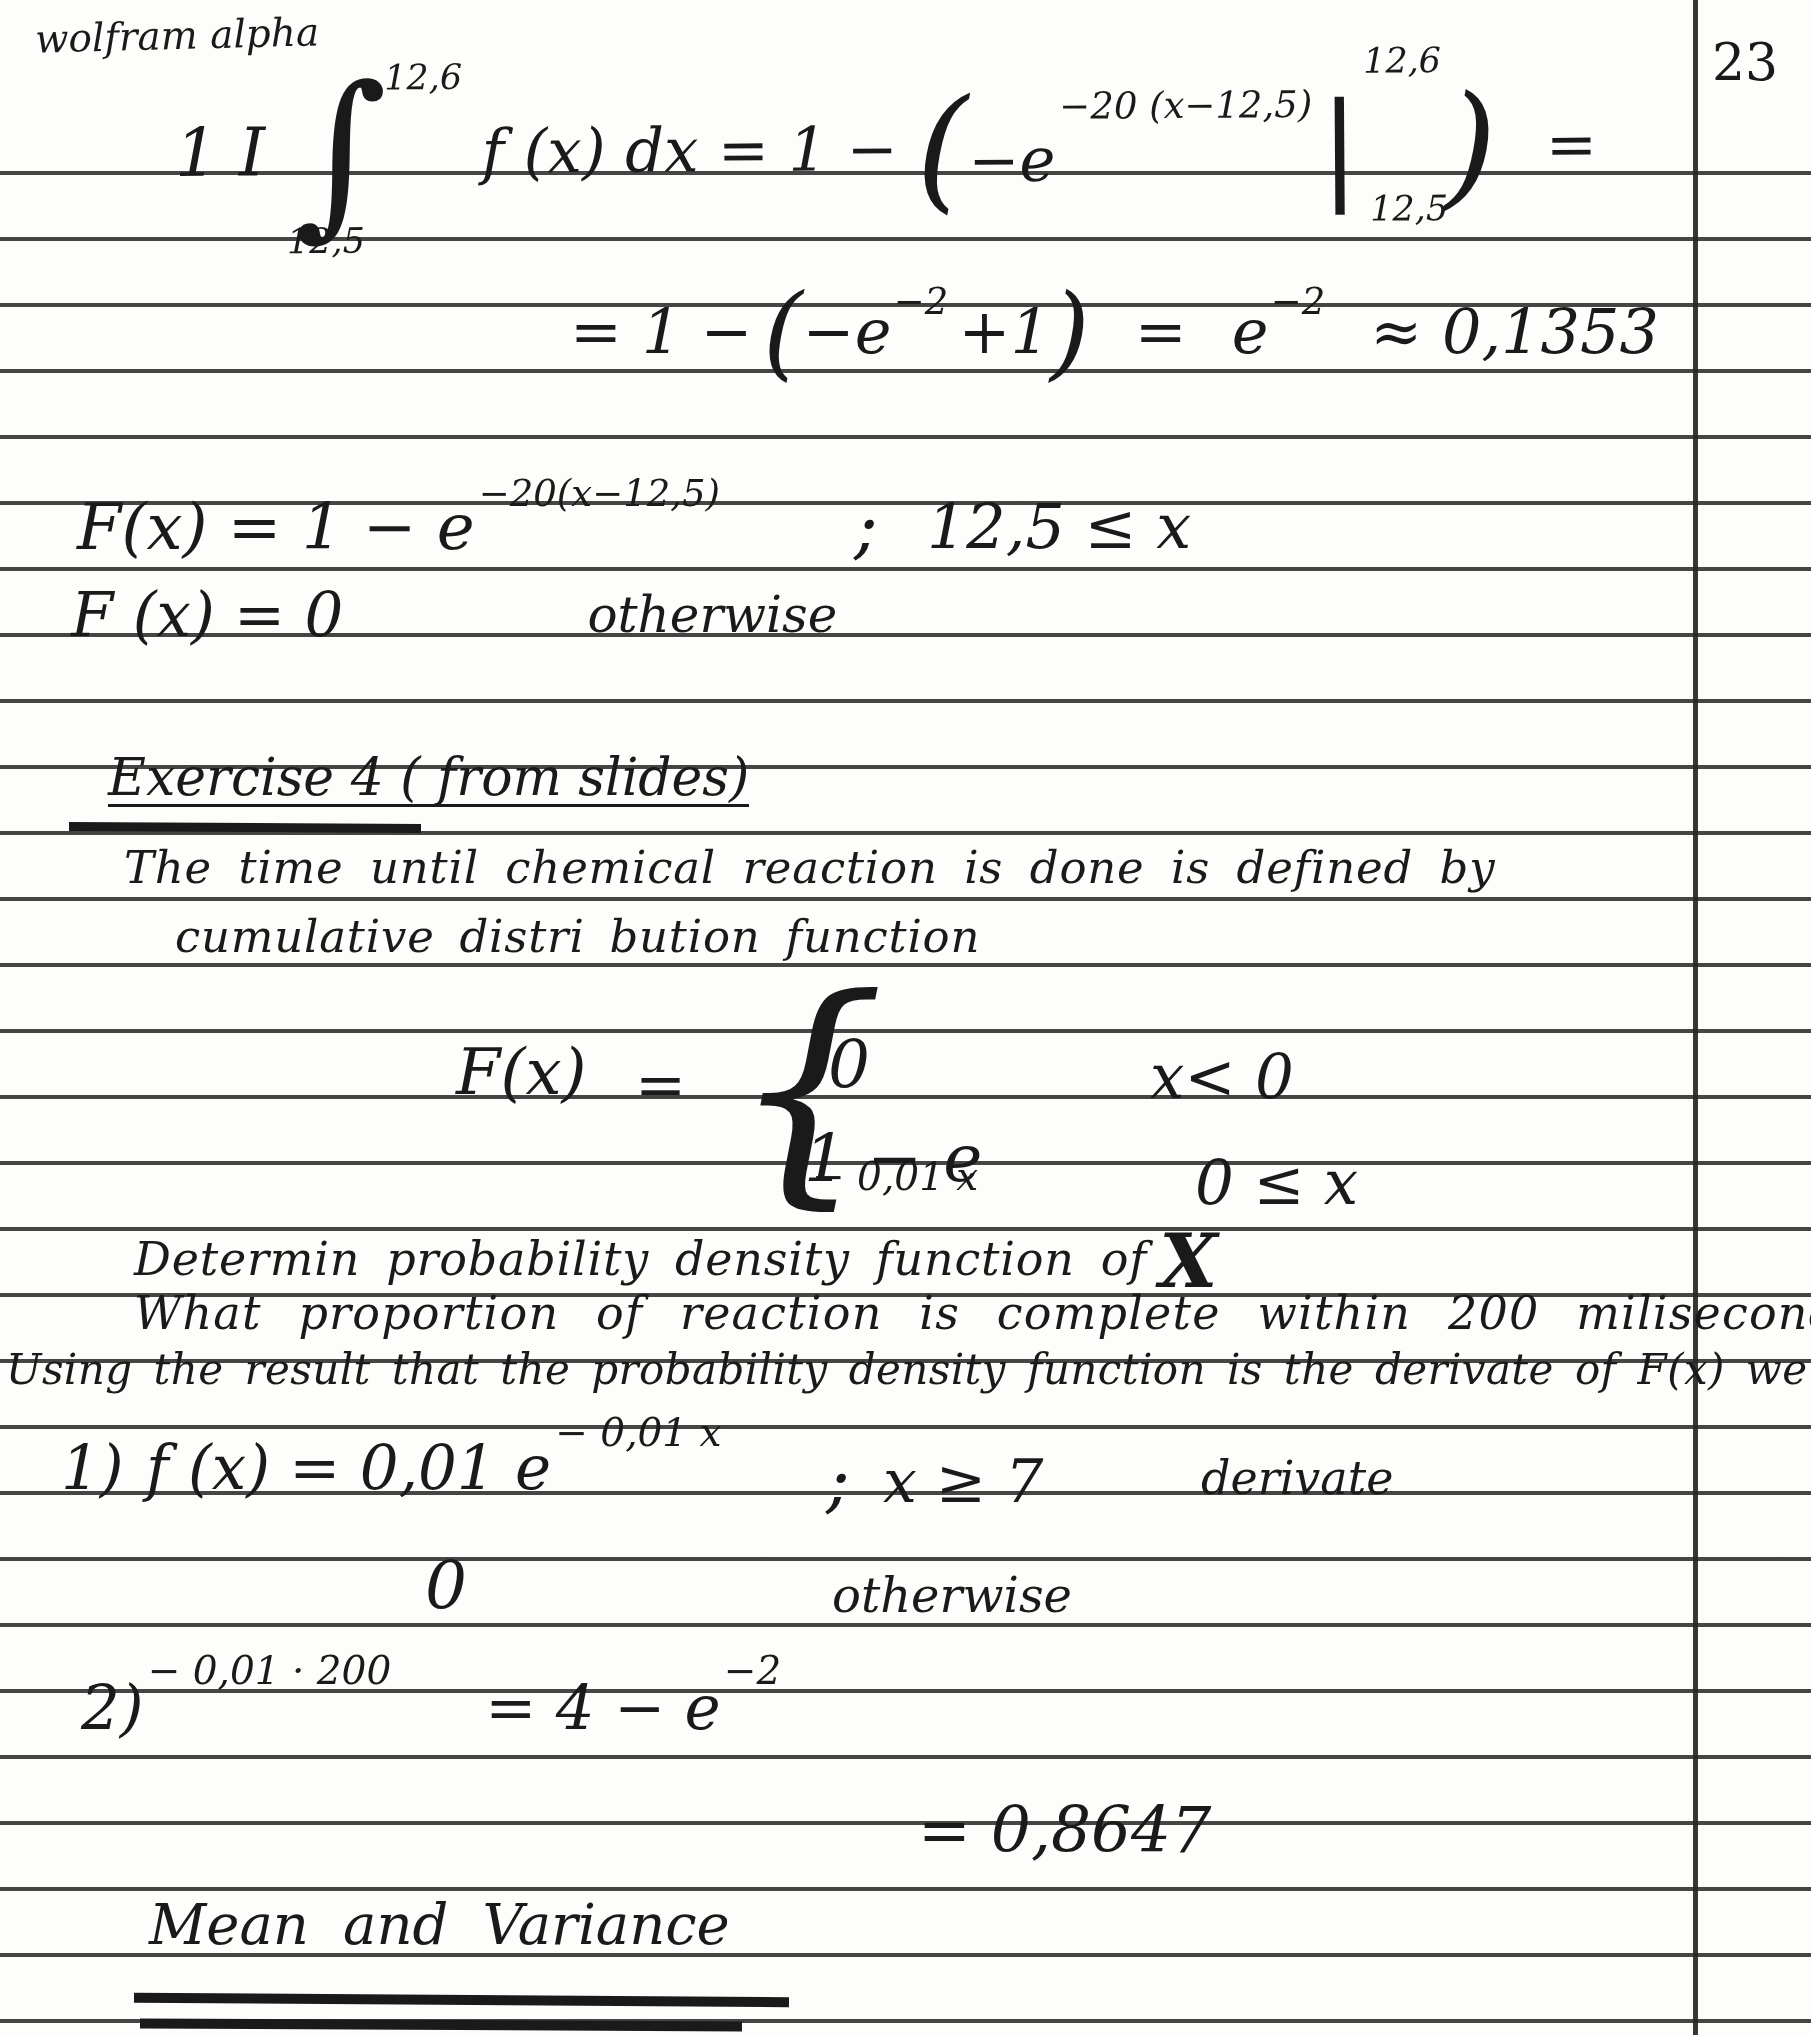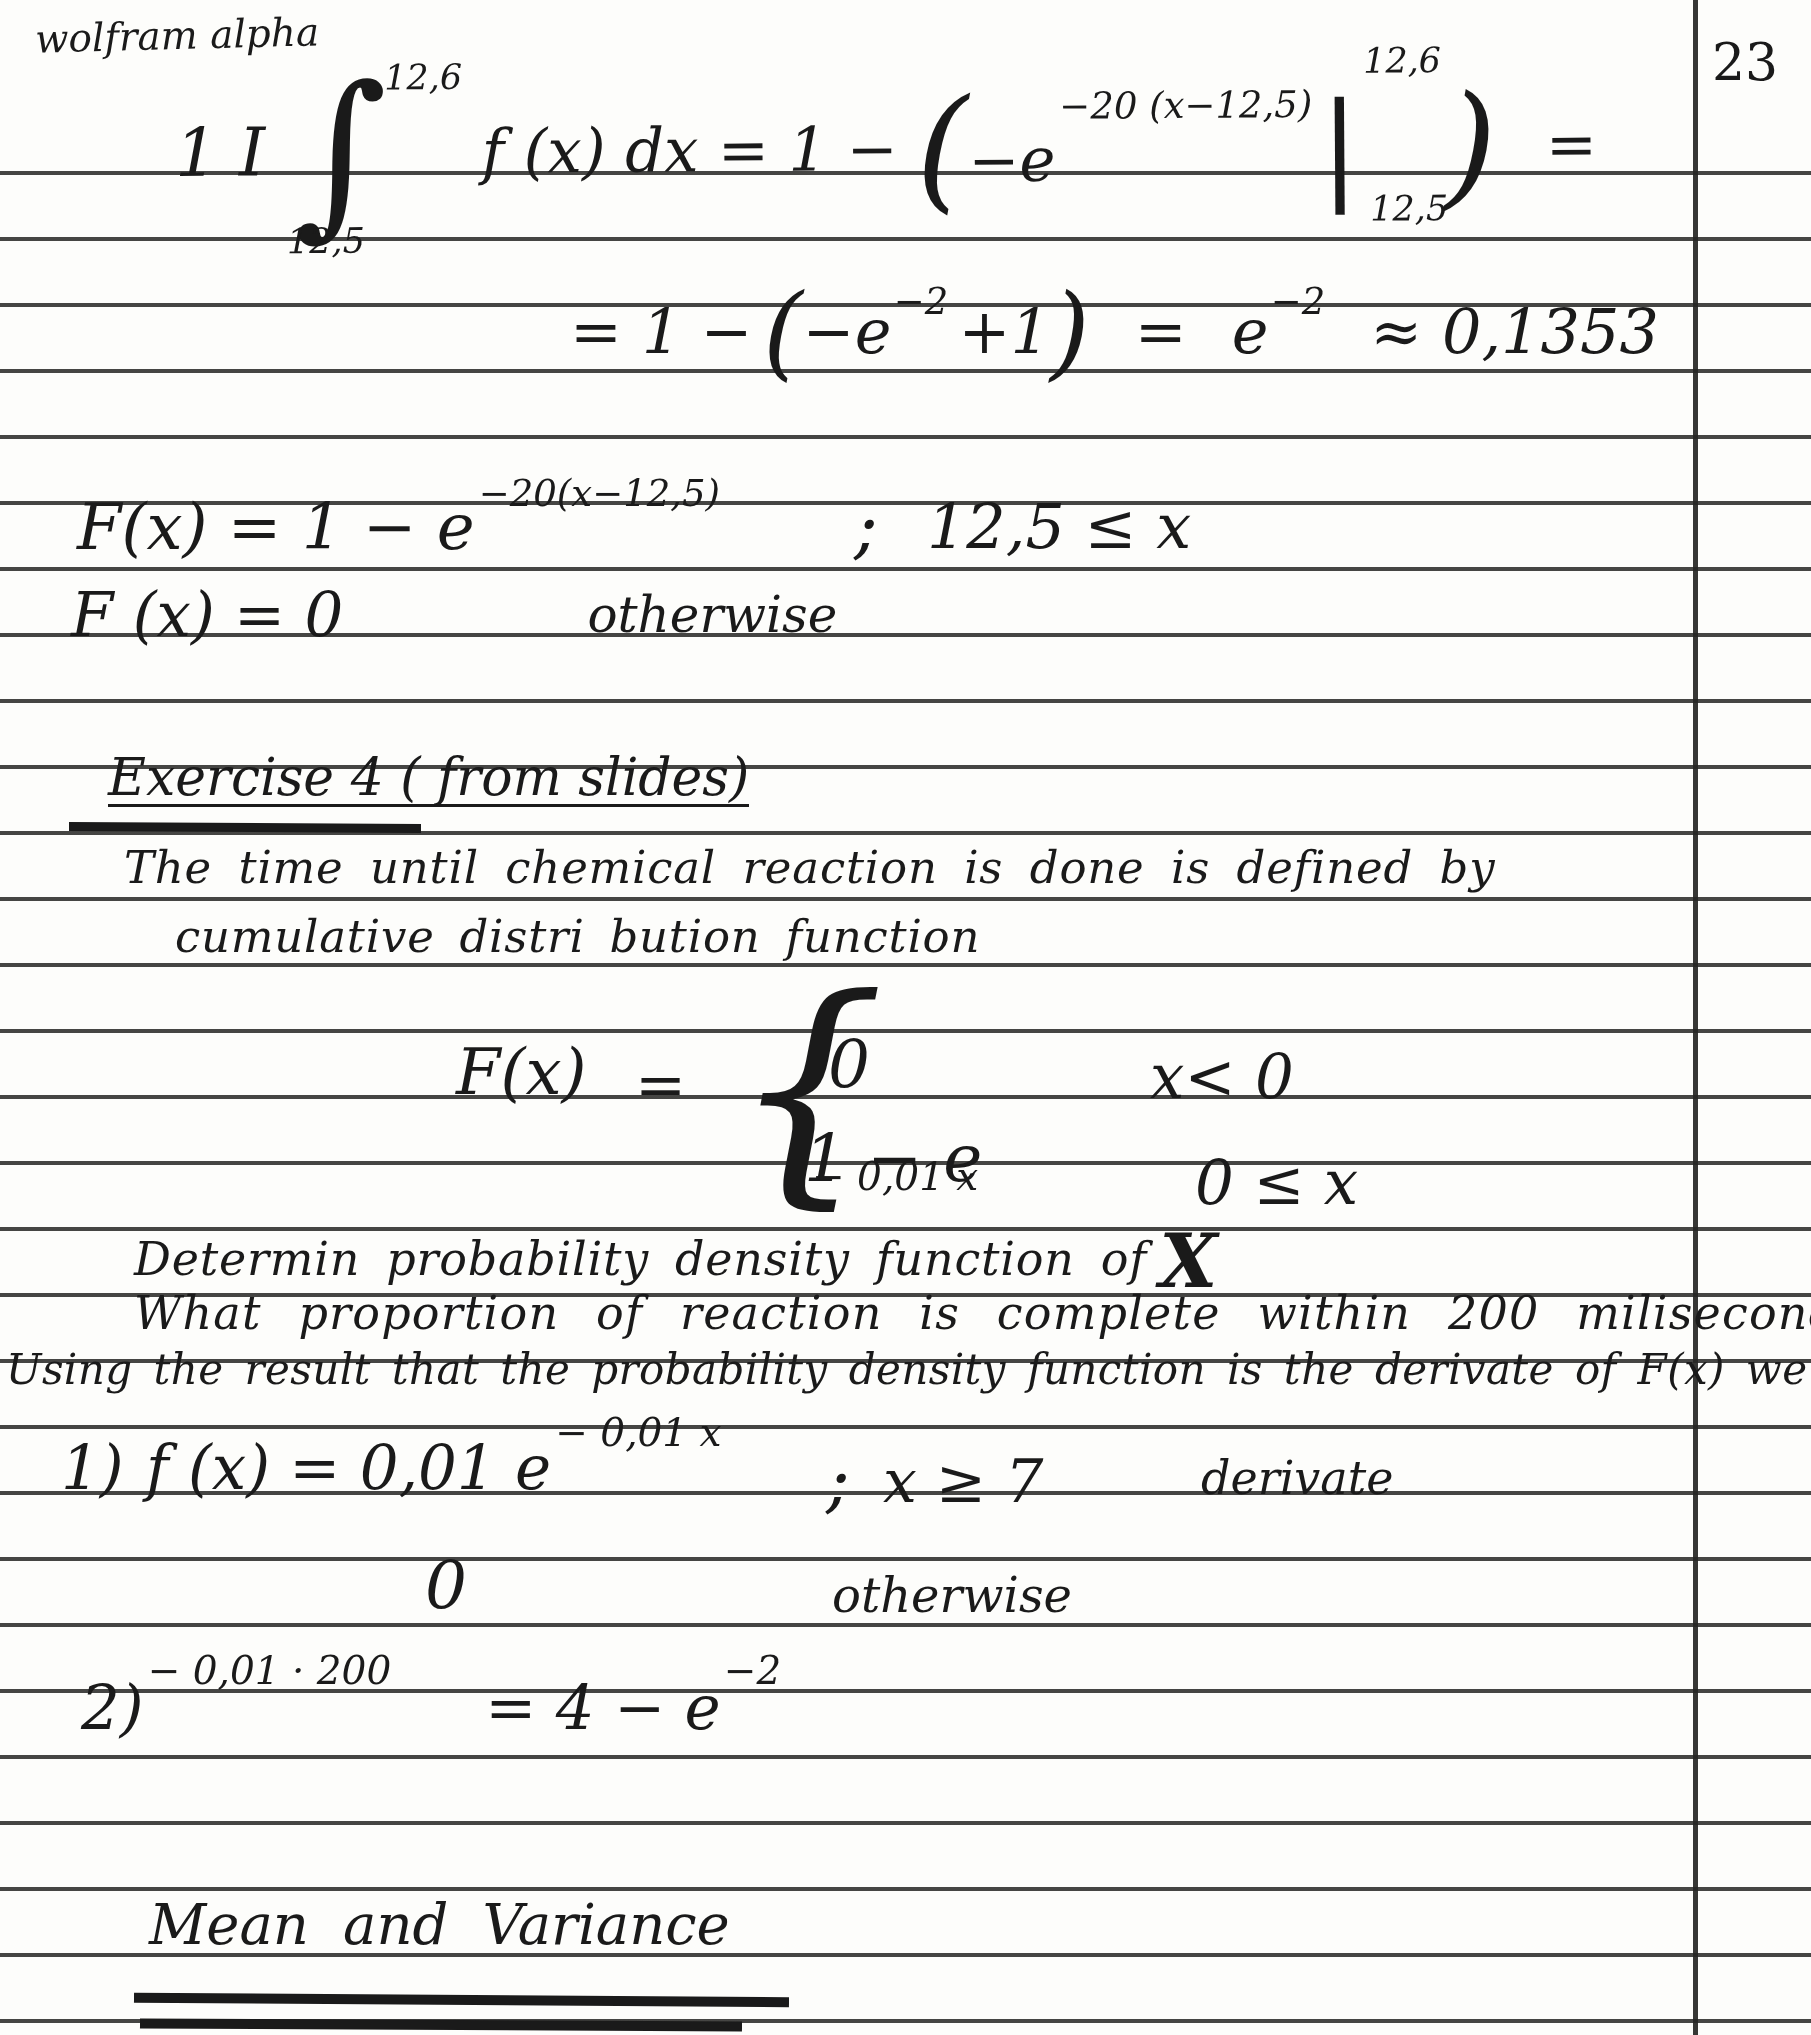--- a/index.html
+++ b/index.html
@@ -121,19 +121,20 @@
   <div class="hw" style="left:1201px;top:1455px;font-size:46px;">derivate</div>
   <div class="hw" style="left:425px;top:1553px;font-size:66px;">0</div>
   <div class="hw" style="left:832px;top:1571px;font-size:48px;">otherwise</div>
 
   <div class="hw row" style="left:81px;top:1677px;">
     <span style="font-size:61px;">2)</span>
     <span class="sp" style="font-size:39px;top:-37px;margin-left:4.1px;">− 0,01 · 200</span>
     <span style="font-size:61px;margin-left:94px;">= 4 − e</span>
     <span class="sp" style="font-size:39px;top:-37px;margin-left:3.3px;">−2</span>
   </div>
+  <div class="hw" style="left:918px;top:1799px;font-size:63px;">= 0,8647</div>
 
   <div class="hw" style="left:149px;top:1897px;font-size:56px;word-spacing:16.3px;">Mean  and  Variance</div>
   <div class="stroke" style="left:134px;top:1995px;width:655px;height:9.8px;transform:rotate(0.4deg);"></div>
   <div class="stroke" style="left:140px;top:2020px;width:602px;height:9.8px;transform:rotate(0.3deg);"></div>
 
 </div>
 
 
 </body></html>

